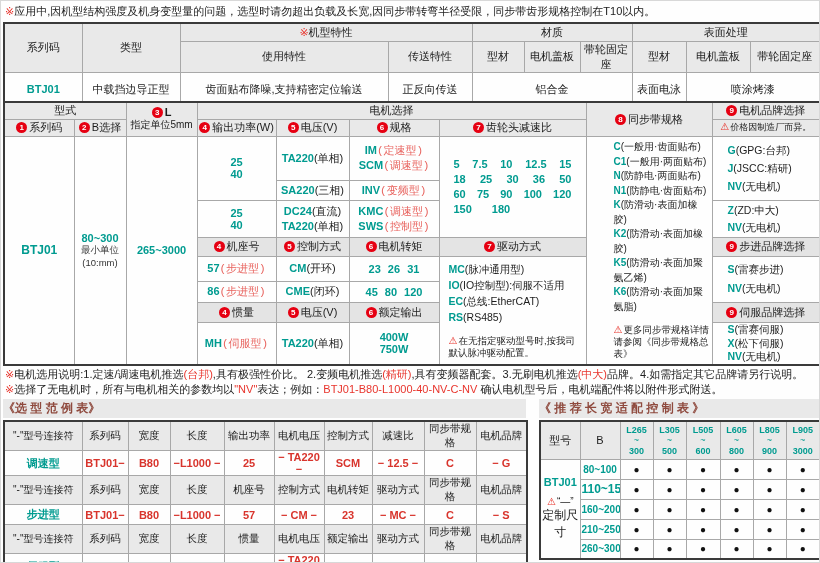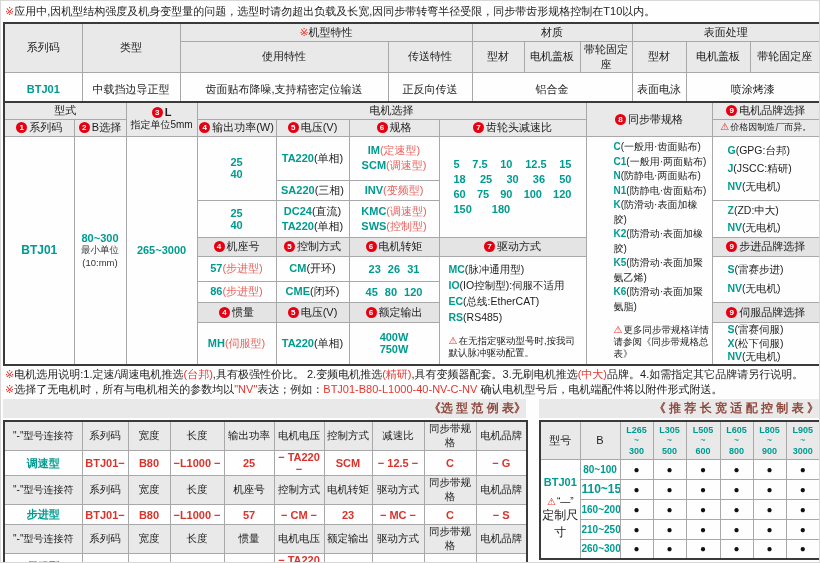--- a/index.html
+++ b/index.html
@@ -6,30 +6,30 @@
 body{font-family:"Liberation Sans","DejaVu Sans",sans-serif;background:#fff;}
 .page{position:relative;width:820px;height:563px;background:#fefefe;border:1px solid #d8d8d8;overflow:hidden;}
 .abs{position:absolute;}
 table{border-collapse:collapse;table-layout:fixed;}
 td,th{border:1px solid #a8a8a8;font-size:11px;color:#1c1c1c;text-align:center;vertical-align:middle;font-weight:normal;padding:0 1px;overflow:hidden;}
 .frame{border:2px solid #3a3a3a;}
 th{background:#e9e9e9;}
 .sub{background:#e4e4e4;}
 .tl{color:#009b90;font-weight:bold;}
 .tn{color:#009b90;}
-.rd{color:#e8625d;}
+.rd{color:#e8625d;font-family:Liberation Mono, monospace;}
 .rv{color:#d8342c;font-weight:bold;}
 .bk{color:#1c1c1c;}
 .sm{font-size:9.5px;color:#333;}
 .bdg{display:inline-block;width:11px;height:11px;border-radius:50%;background:#e60012;color:#fff;font-size:8px;line-height:11px;text-align:center;margin-right:2px;font-weight:bold;vertical-align:1px;}
 .rm{color:#e8342c;}
 .wr{color:#e8342c;font-size:10px;margin-right:1px;}
 .topnote{font-size:11px;color:#222;}
 .notes{font-size:11px;color:#222;line-height:14.5px;}
-.titlebar{background:#e9e9e9;height:19px;line-height:19px;text-align:right;font-size:12px;color:#8f4a3e;font-weight:bold;}
+.titlebar{background:#e9e9e9;height:19px;line-height:19px;text-align:left;font-size:12px;color:#8f4a3e;font-weight:bold;}
 .lft{text-align:left;padding-left:9px;}
 .belt-cell{font-size:10px;line-height:14.5px;padding-left:27px;}
 .drive-cell{font-size:10.5px;line-height:16px;}
 .note-in{font-size:9.5px;line-height:12px;color:#222;margin-top:10px;}
 .brand-ac{font-size:10.5px;line-height:18px;padding-left:15px;}
 .brand-dc{font-size:10.5px;line-height:17px;padding-left:15px;}
 .brand-st{font-size:10.5px;line-height:19px;padding-left:15px;}
 .brand-sv{font-size:10.5px;line-height:13.5px;padding-left:15px;}
 .rl{display:flex;justify-content:space-between;padding:0 13px;line-height:15px;font-size:11px;}
 .rl4{display:flex;justify-content:flex-start;gap:20px;padding:0 13px;line-height:15px;font-size:11px;}

